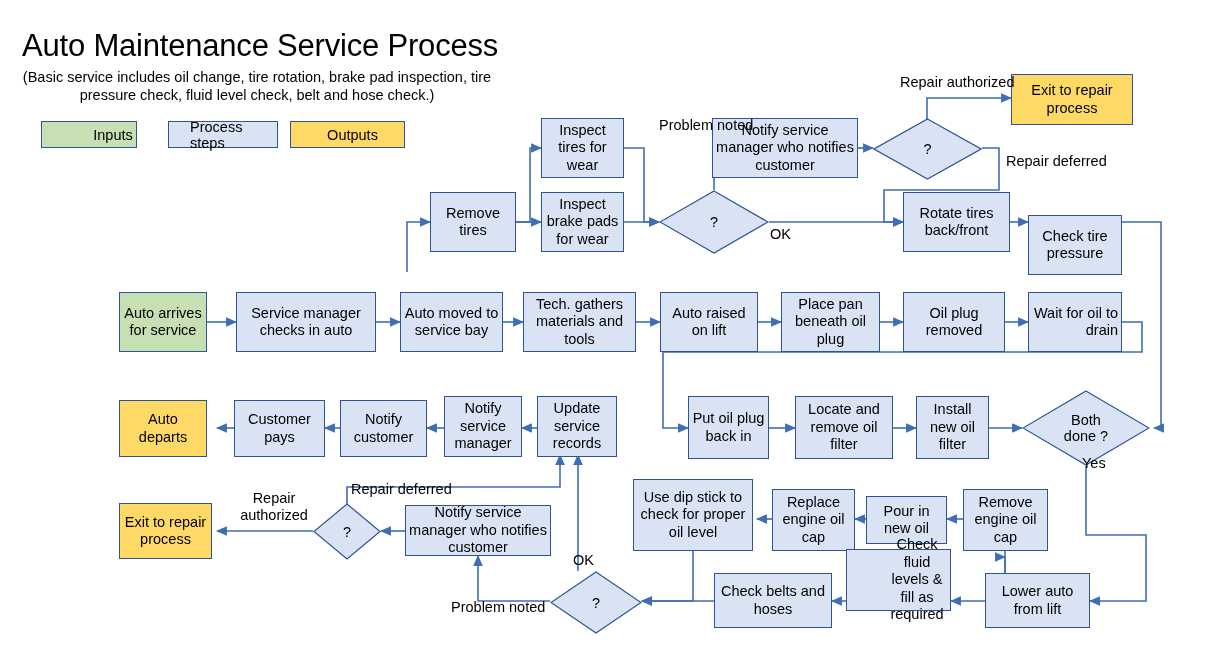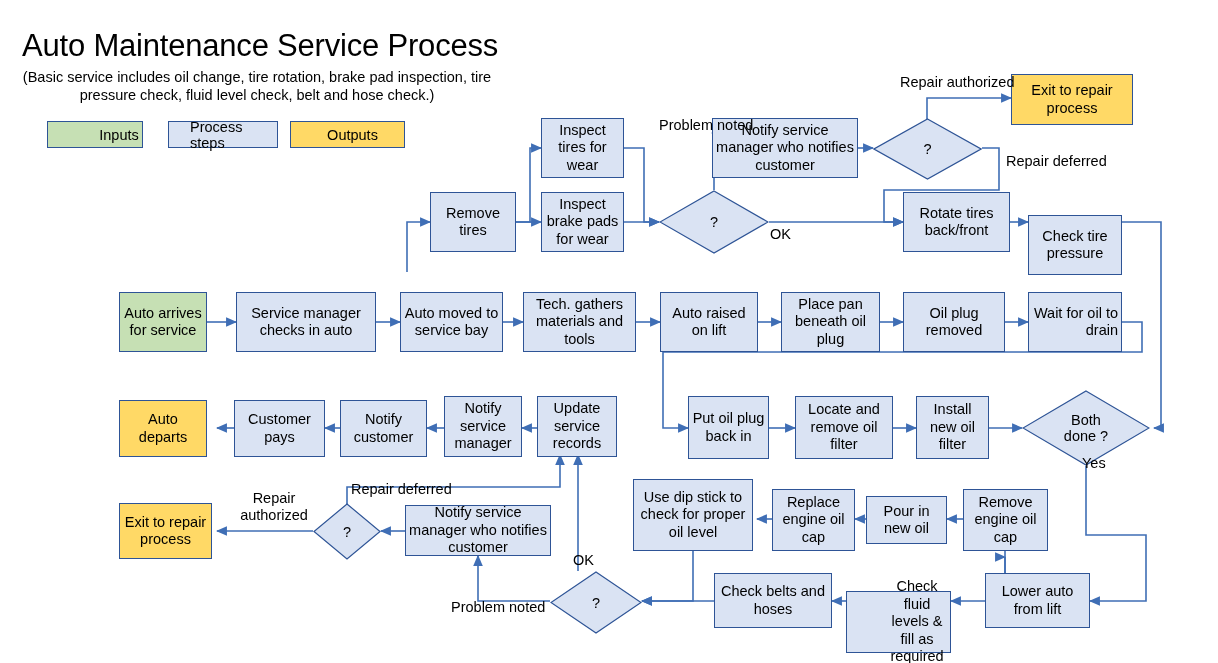--- a/index.html
+++ b/index.html
@@ -97,21 +97,21 @@
 
       <path d="M347,505 L347,487 L560,487 L560,455"></path>
 
       <path d="M537,428 L522,428"></path>
       <path d="M444,428 L427,428"></path>
       <path d="M340,428 L325,428"></path>
       <path d="M234,428 L217,428"></path>
     </g>
   </svg>
 
-  <div class="legend inp" style="left:47px;  top:121px; width:96px;  height:27px;padding-left:48px;">
+  <div class="legend inp" style="left:41px;  top:121px; width:96px;  height:27px;padding-left:48px;">
       <span>Inputs</span>
     </div>
   <div class="legend proc" style="left:168px; top:121px; width:110px; height:27px;padding-left:21px;">
       <span>Process steps</span>
     </div>
   <div class="legend outp" style="left:290px; top:121px; width:115px; height:27px;padding-left:10px;">
       <span>Outputs</span>
     </div>
 
   <div class="node proc" style="left:541px; top:118px; width:83px; height:60px;">
@@ -245,21 +245,21 @@
 
   <div class="dia" style="left:550px; top:571px; width:92px; height:63px;">
     <svg class="dshape" viewBox="0 0 92 63">
         <polygon points="46,1 91,31.5 46,62 1,31.5" fill="#dae3f3" stroke="#2e5496" stroke-width="1.2"></polygon>
       </svg>
     <span class="dtext">?</span>
   </div>
   <div class="node proc" style="left:714px; top:573px; width:118px; height:55px;">
       <span>Check belts and hoses</span>
     </div>
-  <div class="node proc" style="left:846px; top:591px; width:105px; height:62px;padding-left:40px;">
+  <div class="node proc" style="left:846px; top:549px; width:105px; height:62px;padding-left:40px;">
       <span>Check fluid levels &amp; fill as required</span>
     </div>
   <div class="node proc" style="left:985px; top:573px; width:105px; height:55px;">
       <span>Lower auto from lift</span>
     </div>
 
   <div class="lbl" style="left:573px; top:552px;"><span>OK</span></div>
   <div class="lbl" style="left:451px; top:599px;"><span>Problem noted</span></div>
 
 </div>

